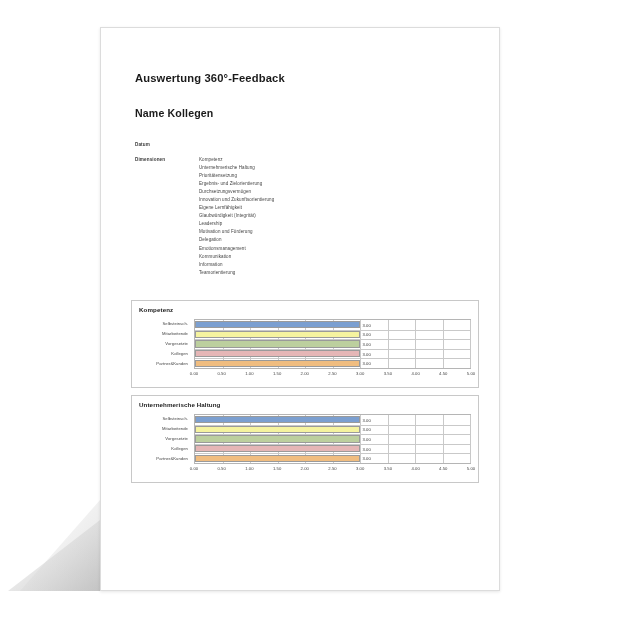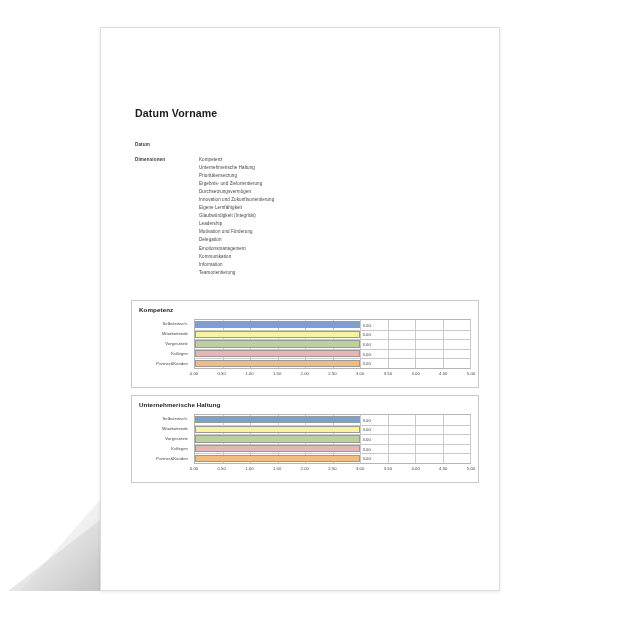--- a/index.html
+++ b/index.html
@@ -217,22 +217,23 @@
       <stop offset="45%" stop-color="#d8d8d8" stop-opacity="0.55"></stop>
       <stop offset="100%" stop-color="#bfbfbf" stop-opacity="0.85"></stop>
     </linearGradient>
   </defs>
   <polygon points="100,520 100,591 8,591" fill="url(#sh-grad)"></polygon>
   <polygon points="100,500 100,591 20,591" fill="url(#sh-grad)" opacity="0.6"></polygon>
 </svg>
 
 <div id="page">
 
-
-  <div id="doc-subtitle">Datum Vorname</div>
+  <div id="doc-title">Auswertung 360°-Feedback</div>
+
+  <div id="doc-subtitle">Name Kollegen</div>
 
   <div class="meta-label" id="meta-datum-label">Datum</div>
 
   <div class="meta-label" id="meta-dim-label">Dimensionen</div>
 
   <div id="dimension-list">
       <div class="dim-item">Kompetenz</div>
       <div class="dim-item">Unternehmerische Haltung</div>
       <div class="dim-item">Prioritätensetzung</div>
       <div class="dim-item">Ergebnis- und Zielorientierung</div>

